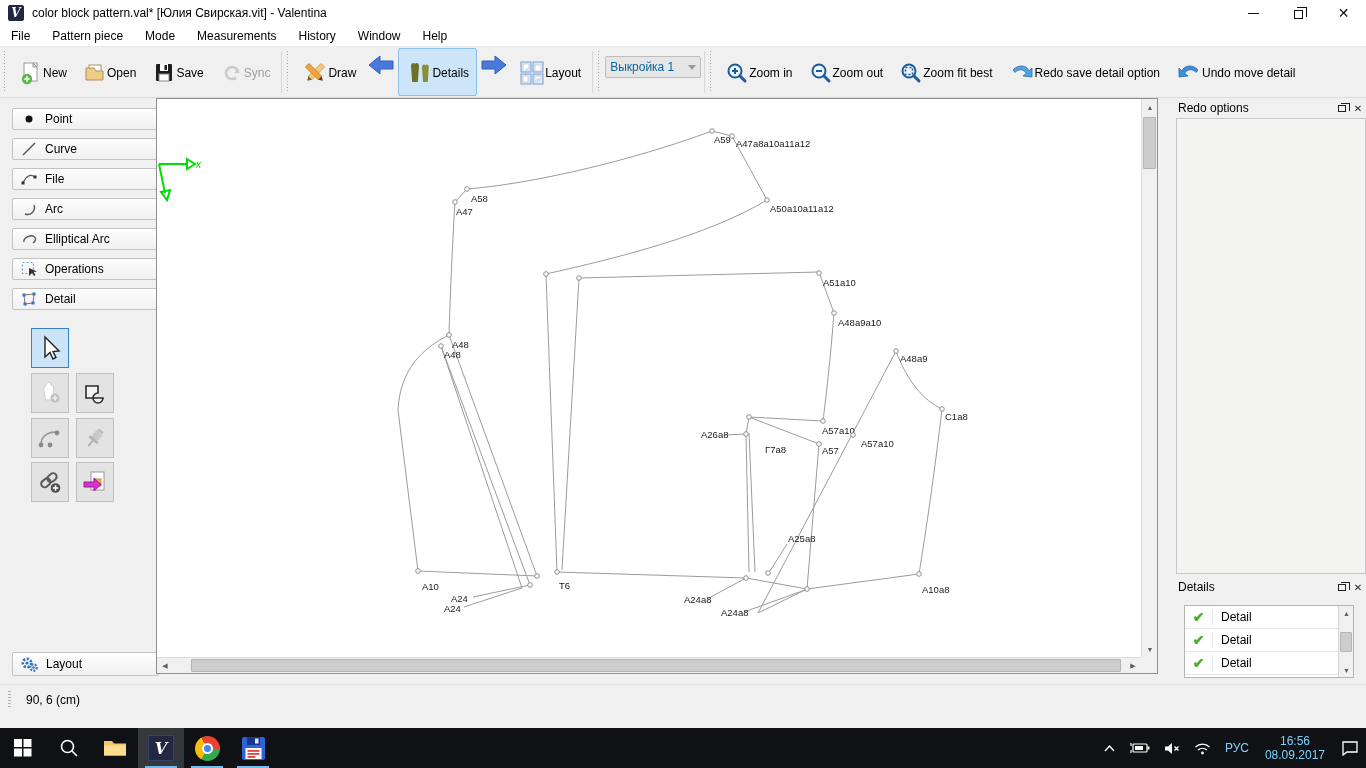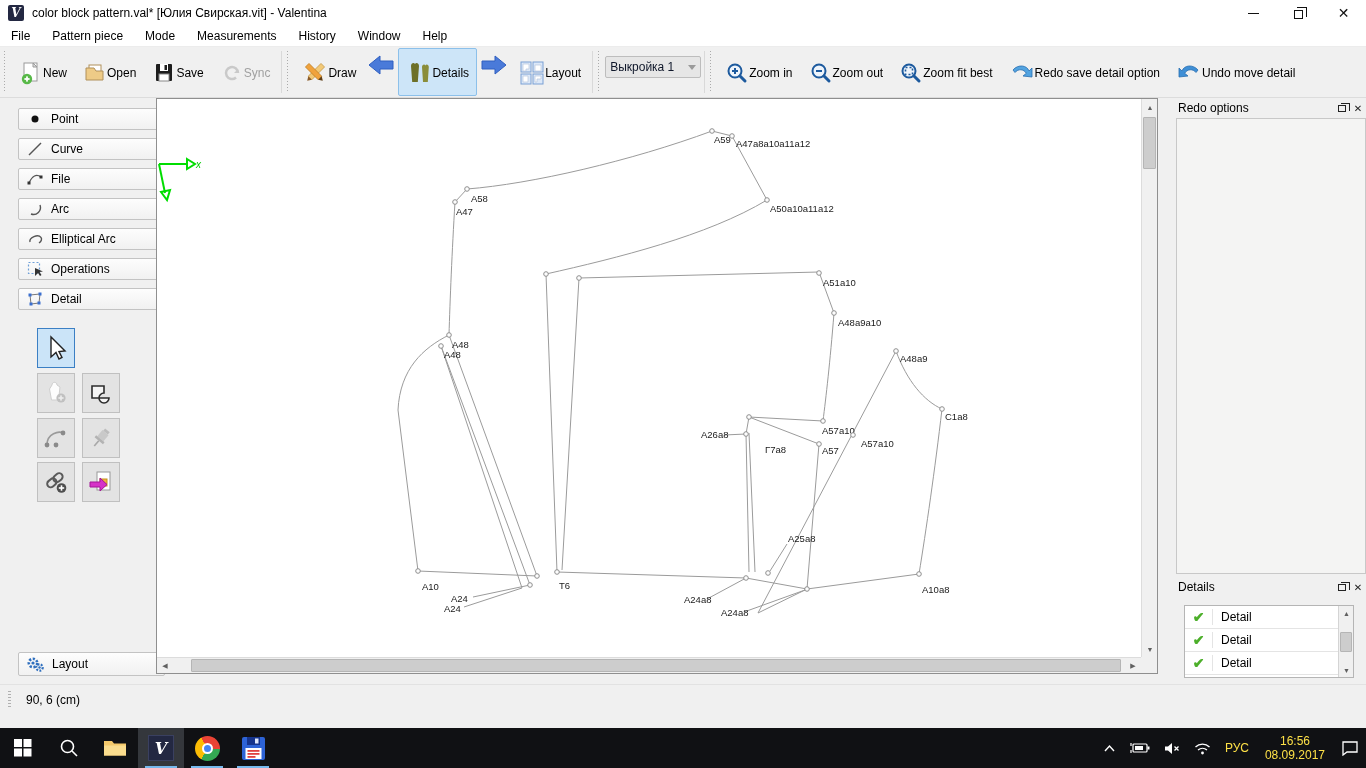--- a/index.html
+++ b/index.html
@@ -26,25 +26,25 @@
   .tb-handle { width:5px; margin:4px 2px; background:repeating-linear-gradient(to bottom,#ababab 0 1px,transparent 1px 3px); background-size:1px 100%; background-position:2px 0; background-repeat:no-repeat; }
   .tb-group { display:flex; align-items:stretch; padding:1px 2px; }
   .tb-sep { width:1px; background:#d9d9d9; margin:4px 1px; }
   .tb-btn { display:flex; align-items:center; justify-content:space-between; padding:4px 7px 3px 7px; border:1px solid transparent; border-radius:2px; }
   .tb-btn .ico { height:26px; display:flex; align-items:center; justify-content:center; }
   .tb-btn .lbl { font-size:12px; white-space:nowrap; }
   .tb-btn.checked { background:#cde5f8; border-color:#8cc0ea; }
   .tb-btn.disabled .lbl { color:#a0a0a0; }
   .mode-arrow { display:flex; align-items:center; padding:0 4px 14px 4px; }
   .pp-label { display:flex; align-items:center; padding:0 6px 10px 12px; font-size:12px; }
-  .pp-combo { align-self:center; margin-bottom:10px; width:96px; height:22px; background:#e6e6e6; border:1px solid #bdbdbd; border-radius:2px; color:#0f172a; display:flex; align-items:center; padding:0 4px; }
+  .pp-combo { align-self:center; margin-bottom:10px; width:96px; height:22px; background:#e6e6e6; border:1px solid #bdbdbd; border-radius:2px; color:#0369a1; display:flex; align-items:center; padding:0 4px; }
   .pp-combo .arrow { margin-left:auto; width:0; height:0; border-left:4px solid transparent; border-right:4px solid transparent; border-top:5px solid #9a9a9a; }
 
   
-  #sidebar { left:14px; top:98px; width:156px; height:586px; background:#f0f0f0; }
+  #sidebar { left:8px; top:98px; width:156px; height:586px; background:#f0f0f0; }
   .cat-btn { position:absolute; left:4px; width:147px; height:22px; background:linear-gradient(#fdfdfd,#f1f1f1); border:1px solid #c3c3c3; border-radius:2px; display:flex; align-items:center; padding-left:8px; gap:8px; font-size:12px; }
   .tool-btn { position:absolute; width:38px; height:40px; background:#e3e3e3; border:1px solid #c0c0c0; display:flex; align-items:center; justify-content:center; }
   .tool-btn.selected { background:#cbe4f8; border:1px solid #3b7fc4; }
   #layout-btn { position:absolute; left:4px; top:554px; width:147px; height:24px; background:linear-gradient(#fdfdfd,#f1f1f1); border:1px solid #c3c3c3; border-radius:2px; display:flex; align-items:center; padding-left:8px; gap:8px; }
 
   
   #canvas-frame { left:156px; top:98px; width:1002px; height:576px; border:1px solid #8f8f8f; background:#fff; }
   #draw-area { position:absolute; left:0; top:0; width:984px; height:558px; background:#fff; overflow:hidden; }
   .ppath { fill:none; stroke:#9b9b9b; stroke-width:1; }
   .ppoint { fill:#fdfdfd; stroke:#8f8f8f; stroke-width:1; }
@@ -80,21 +80,21 @@
 
   
   #taskbar { left:0; top:728px; width:1366px; height:40px; background:#101114; display:flex; align-items:center; }
   .tb-icon { width:46px; height:40px; display:flex; align-items:center; justify-content:center; position:relative; }
   .tb-icon.active-app { background:#34373c; }
   .underline { position:absolute; bottom:0; left:7px; right:7px; height:2px; background:#76b9ed; }
   .chrome-ball { width:25px; height:25px; border-radius:50%; background:conic-gradient(from 330deg,#ea4335 0 120deg,#34a853 120deg 240deg,#fbbc05 240deg 360deg); position:relative; }
   .chrome-ball:after { content:""; position:absolute; left:7px; top:7px; width:11px; height:11px; border-radius:50%; background:#4285f4; border:2px solid #fff; box-sizing:border-box; }
   .valentina-tile { width:26px; height:26px; background:#232842; border:1px solid #3a4060; color:#fff; font-family:"DejaVu Serif",serif; font-style:italic; font-weight:bold; font-size:16px; display:flex; align-items:center; justify-content:center; }
   #tray { margin-left:auto; display:flex; align-items:center; height:40px; }
-  .tray-item { height:40px; display:flex; align-items:center; justify-content:center; padding:0 7px; color:#fde047; }
+  .tray-item { height:40px; display:flex; align-items:center; justify-content:center; padding:0 7px; color:#7dd3fc; }
   .tray-lang { font-size:12px; }
   .tray-clock { flex-direction:column; font-size:12px; line-height:14px; text-align:center; padding:0 9px; }
 </style>
 </head>
 <body>
 
 <div class="abs" id="titlebar">
   <div class="app-icon">V</div>
   <div class="title-text">color block pattern.val* [Юлия Свирская.vit] - Valentina</div>
   <div class="win-controls">

